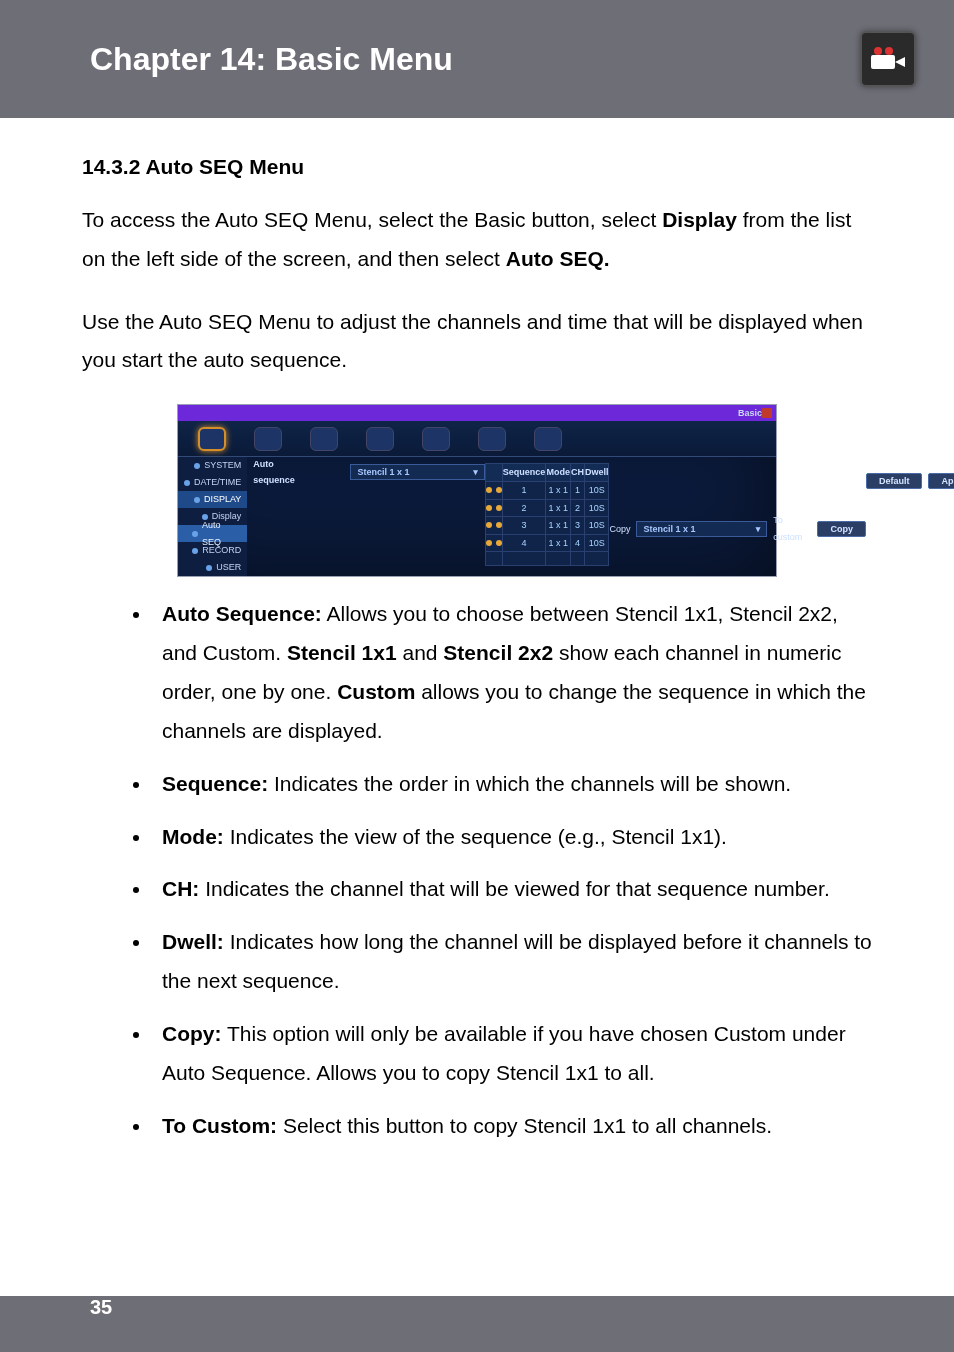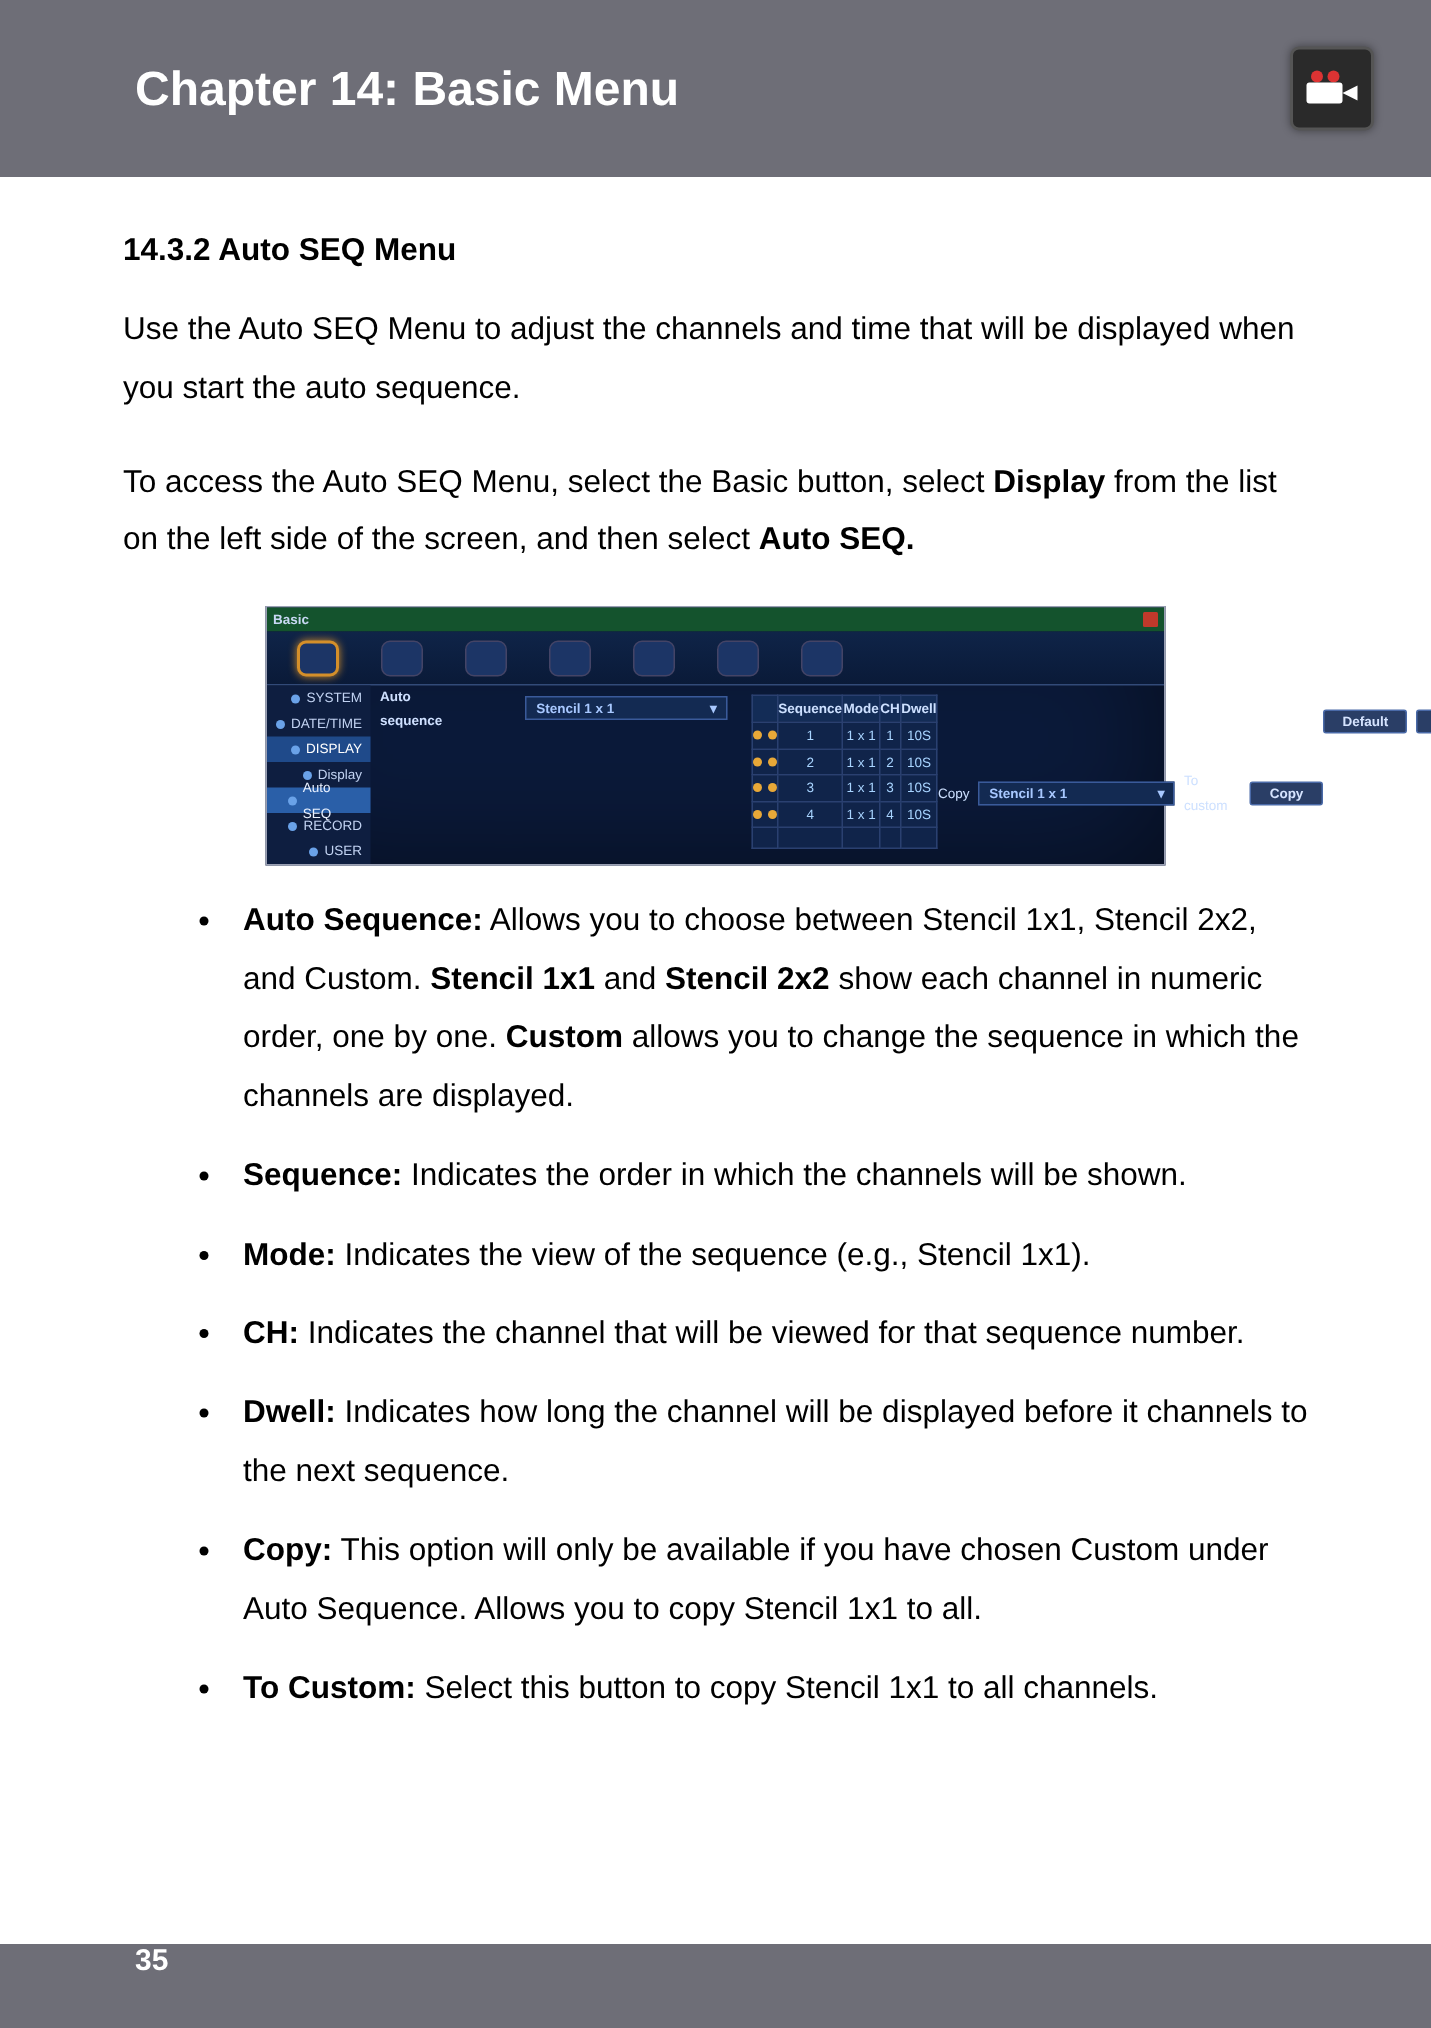--- a/index.html
+++ b/index.html
@@ -88,24 +88,24 @@
     margin: 10px auto 18px auto;
     width: 600px;
     background: #0b1a3a;
     border: 1px solid #9aa0b4;
     font-size: 10px;
     color: #bcd3ff;
     position: relative;
     box-shadow: inset 0 0 80px rgba(0,0,0,0.5);
   }
   .fig-titlebar {
-    background: #14532d;
+    background: #6d28d9;
     height: 16px;
     display:flex;
-    justify-content:space-between;
+    justify-content:flex-end;
     align-items:center;
     padding: 0 4px;
     font-size: 9px;
     font-weight: bold;
     color:#c9d8f4;
   }
   .fig-close { width:10px;height:10px;background:#c0392b;border-radius:1px;}
   .fig-toolbar {
     height: 36px;
     display:flex;
@@ -167,21 +167,20 @@
     align-items:center;
     justify-content:space-between;
     padding:0 6px;
     color:#a8c8ff;
     font-weight:bold;
   }
   .fig-table {
     border-collapse:collapse;
     width:100%;
     margin-top:2px;
-    margin-left:16px;
   }
   .fig-table th, .fig-table td {
     border:1px solid #2a4070;
     height:14px;
     text-align:center;
     font-size:9px;
     color:#a8d4ff;
     background:#10244a;
   }
   .fig-table th { background:#132c56; color:#cde0ff; font-weight:bold;}
@@ -253,25 +252,25 @@
         </div>
       <div class="cam-body"></div>
       <div class="cam-lens"></div>
     </div>
   </div>
 </div>
 
 <div class="content">
   <div class="section-heading">14.3.2 Auto SEQ Menu</div>
 
-  <div class="para">Use the Auto SEQ Menu to adjust the channels and time that will be displayed when you start the auto sequence.</div>
-
   <div class="para">
     <span>To access the Auto SEQ Menu, select the Basic button, select </span><b>Display</b><span> from the list on the left side of the screen, and then select </span><b>Auto SEQ.</b>
   </div>
+
+  <div class="para">Use the Auto SEQ Menu to adjust the channels and time that will be displayed when you start the auto sequence.</div>
 
   <div class="figure">
     <div class="fig-titlebar">
       <span>Basic</span>
       <div class="fig-close"></div>
     </div>
     <div class="fig-toolbar">
       <div class="tool-icon sel"></div>
       <div class="tool-icon"></div>
       <div class="tool-icon"></div>

